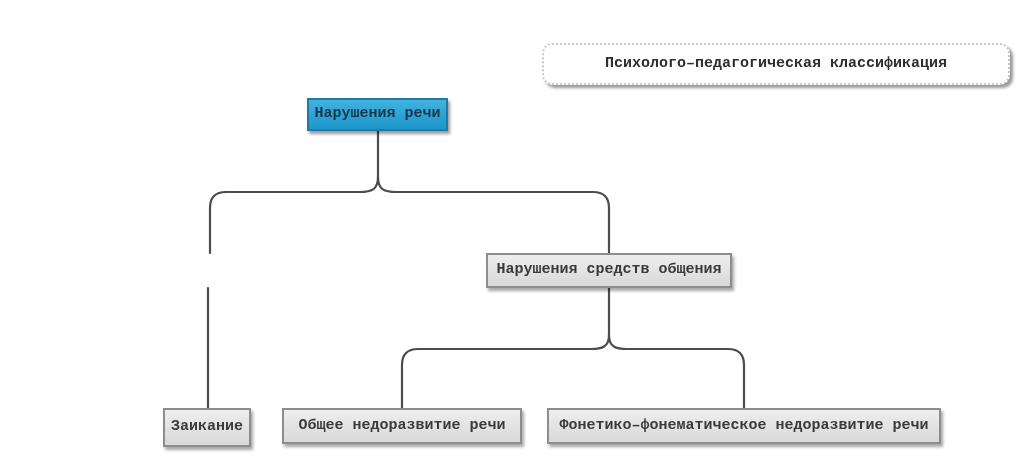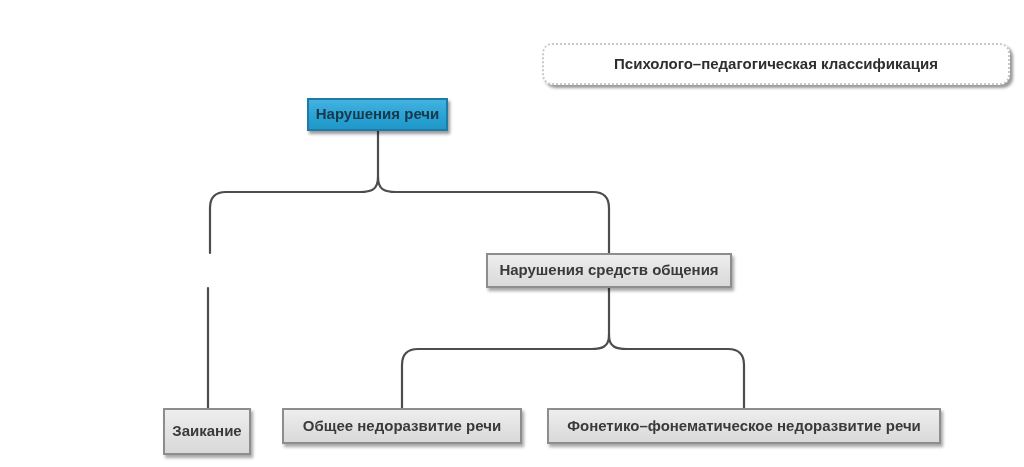--- a/index.html
+++ b/index.html
@@ -6,21 +6,21 @@
     margin: 0;
     padding: 0;
     background: #ffffff;
   }
   #canvas {
     position: relative;
     width: 1024px;
     height: 467px;
     background: #ffffff;
     overflow: hidden;
-    font-family: Liberation Sans, sans-serif;
+    font-family: Liberation Mono, monospace;
   }
   #connectors {
     position: absolute;
     left: 0; top: 0;
     width: 1024px;
     height: 467px;
     pointer-events: none;
   }
   .node {
     position: absolute;
@@ -53,21 +53,21 @@
     border: 2px dotted #c9c9c9;
     border-radius: 10px;
     color: #2e2e2e;
     box-shadow: 3px 3px 3px rgba(0,0,0,0.40);
   }
   
   #title-node  { left: 542px; top: 43px;  width: 468px; height: 42px; }
   #root-node   { left: 307px; top: 98px;  width: 141px; height: 33px; }
   #left-node   { left: 23px;  top: 253px; width: 372px; height: 35px; }
   #right-node  { left: 486px; top: 253px; width: 246px; height: 35px; }
-  #stut-node   { left: 163px; top: 408px; width: 88px;  height: 47px; }
+  #stut-node   { left: 163px; top: 408px; width: 88px;  height: 39px; }
   #onr-node    { left: 282px; top: 408px; width: 240px; height: 36px; }
   #ffn-node    { left: 547px; top: 408px; width: 394px; height: 36px; }
 </style>
 </head>
 <body>
 
 <div id="canvas">
 
   <svg id="connectors" viewBox="0 0 1024 467" xmlns="http://www.w3.org/2000/svg">
     <g fill="none" stroke="#4d4d4d" stroke-width="2.2" stroke-linecap="round">

